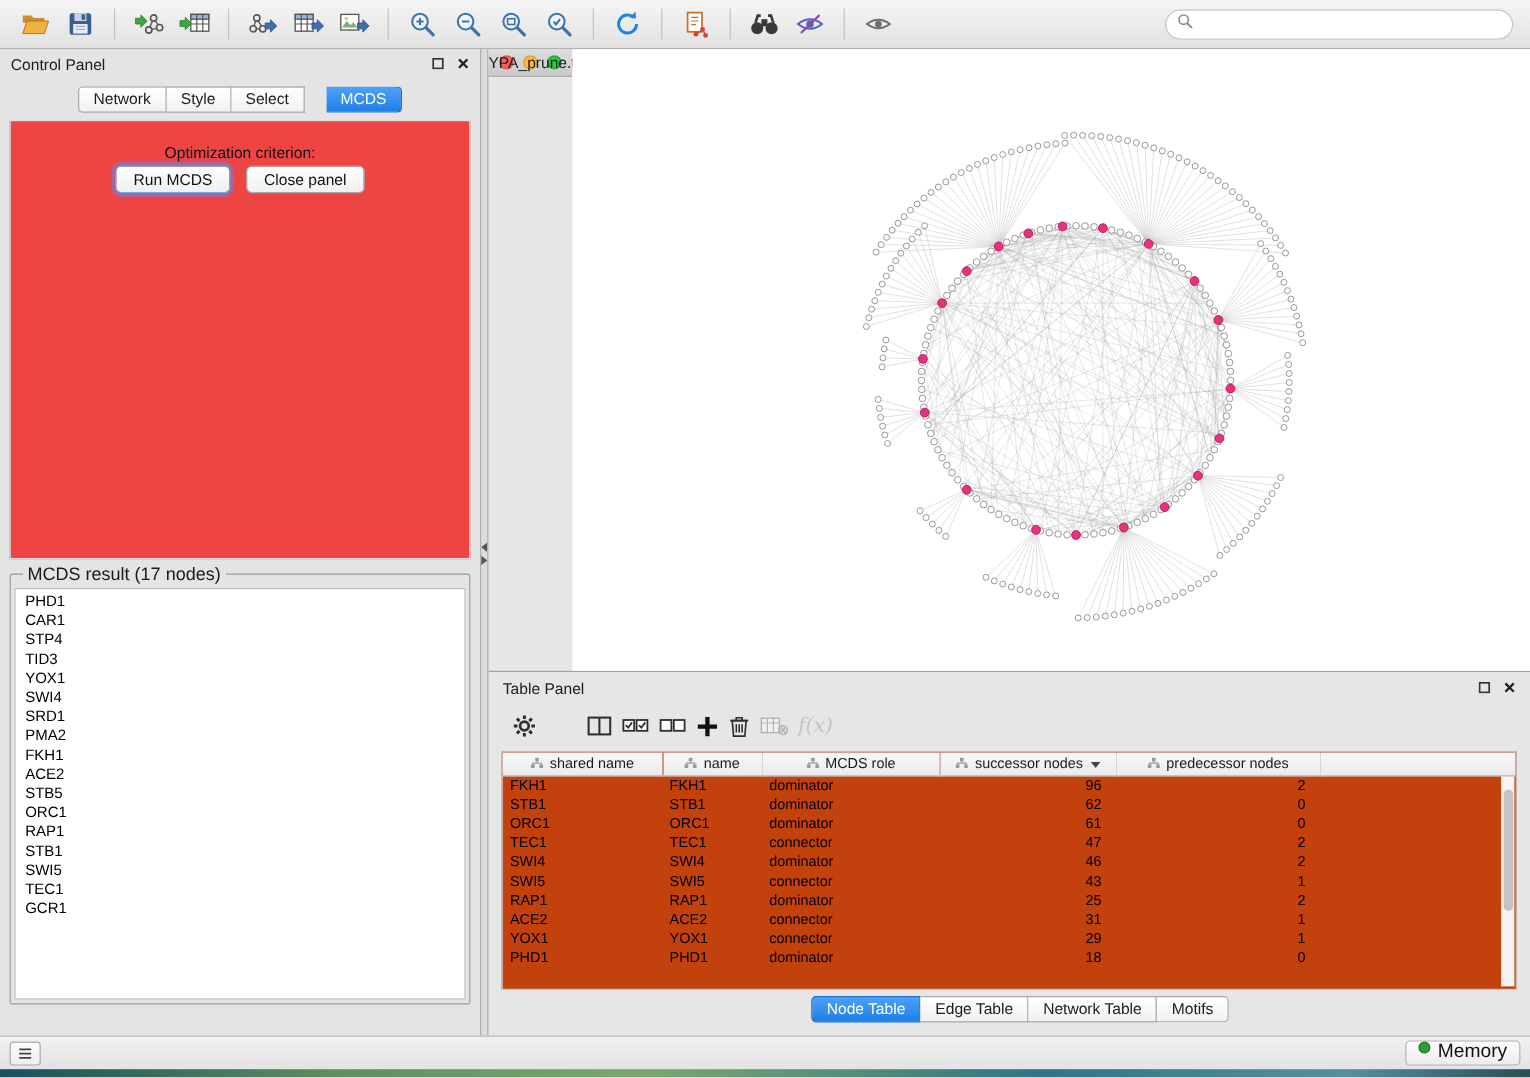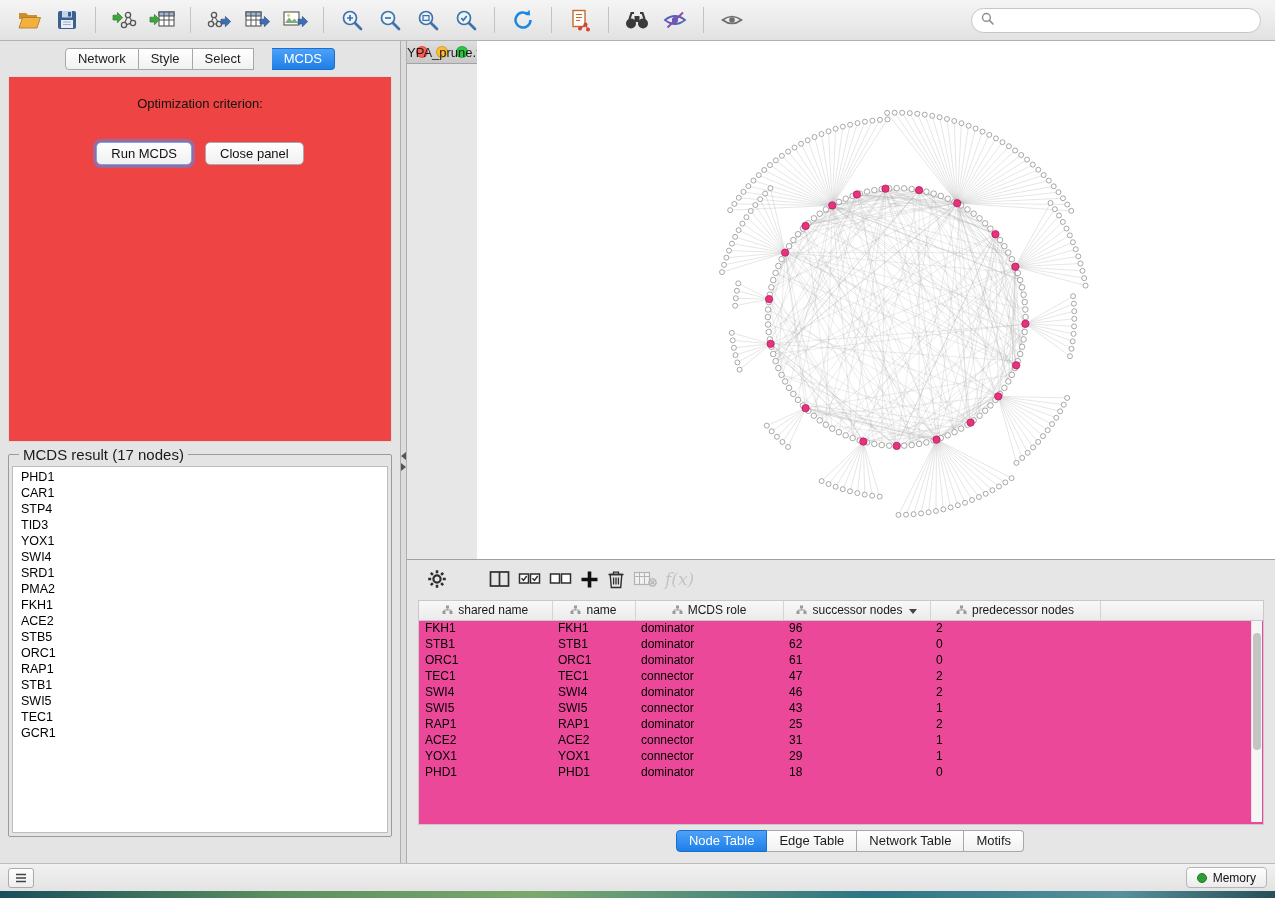--- a/index.html
+++ b/index.html
@@ -34,21 +34,21 @@
   .seg.active { background:linear-gradient(var(--accent-l,#4da1f8),var(--accent,#1e7fe8));
     color:#fff; border-color:#1b6ec9;margin-left:18px; }
   .cp-top { flex:none; height:366px; margin:6px 8px 0; background:#ef4444; border:1px solid #dcdcdc; padding-top:19px; }
   .opt-label { text-align:center; font-size:13px; color:#111; }
   .dropdown { width:314px; margin:11px auto 0; height:22px; background:#fff; border:1px solid #b0b0b0;
     border-radius:4px; display:flex; align-items:center; font-size:12px; color:#111;
     padding-left:9px; position:relative; }
   .dropdown .stepper { position:absolute; right:0; top:0; bottom:0; width:19px;
     border-radius:0 3px 3px 0; background:linear-gradient(#71b3f8,#2a7de2);
     display:flex; flex-direction:column; align-items:center; justify-content:center; gap:2px; }
-  .btn-row { display:flex; justify-content:center; gap:13px; margin-top:31px; }
+  .btn-row { display:flex; justify-content:center; gap:13px; margin-top:3px; }
   .btn { height:23px; padding:0 14px; background:linear-gradient(#ffffff,#f0f0f0);
     border:1px solid #a9a9a9; border-radius:5px; font-size:13px; color:#111;
     display:flex; align-items:center; }
   .btn.focused { box-shadow:0 0 0 3px rgba(74,144,250,0.5); border-color:#77a7e6; }
   fieldset.mcds { margin:4px 8px 26px; flex:1; min-height:0; border:1px solid #9b9b9b;
     border-radius:2px; display:flex; padding:3px; }
   fieldset.mcds legend { font-size:15px; color:#1a1a1a; padding:0 4px; margin-left:7px; }
   .mcds-list { flex:1; background:#fff; border:1px solid #bdbdbd; overflow:hidden; padding-top:2px; }
   .mcds-item { font-size:12.5px; line-height:16px; padding-left:8px; color:#000; }
 
@@ -69,42 +69,42 @@
   .net-canvas svg { position:absolute; inset:0; width:100%; height:100%; }
 
   
   .table-panel { flex:1; min-height:0; background:#e6e6e6; border-top:1px solid #a0a0a0; display:flex; flex-direction:column; }
   .tp-header { height:26px; flex:none; display:flex; align-items:center; padding:0 12px; font-size:13px; color:#1c1c1c; }
   .tp-toolbar { height:38px; flex:none; display:flex; align-items:center; gap:8px; padding:0 20px; }
   .tp-tool { display:flex; align-items:center; justify-content:center; }
   .tp-tool.disabled { opacity:0.45; }
   .tp-tool.gap-after { margin-right:34px; }
   .fx-glyph { font-family:"DejaVu Serif", serif; font-style:italic; font-size:17px; color:#9a9a9a; }
-  .table-area { flex:1; min-height:0; margin:2px 11px 0; background:#ec4899; border:1px solid #c9c9c9; position:relative; overflow:hidden; }
+  .table-area { flex:1; min-height:0; margin:2px 11px 0; background:#c2410c; border:1px solid #c9c9c9; position:relative; overflow:hidden; }
   table.node-table { border-collapse:collapse; table-layout:fixed; width:100%; }
   table.node-table th { height:19px; background:linear-gradient(#f8f8f8,#ebebeb);
     border-bottom:1px solid #c9c9c9; border-right:1px solid #d4d4d4;
     font-size:12px; font-weight:normal; color:#1a1a1a; text-align:center; position:relative; padding:0 4px; white-space:nowrap; }
   table.node-table th .hdr-ic { margin-right:5px; vertical-align:-1px; }
   table.node-table th.filler { border-right:none; }
   table.node-table td { height:16px; font-size:12px; color:#000; padding:0 6px; white-space:nowrap; overflow:hidden; }
-  table.node-table td.num { padding-right:12px; }
+  table.node-table td.num { text-align:right; padding-right:12px; }
   .tbl-scrollbar { position:absolute; top:20px; bottom:2px; right:1px; width:11px; background:#f5f5f5; border-left:1px solid #e2e2e2; }
   .tbl-scrollbar .thumb { position:absolute; left:1px; right:1px; top:6%; height:58%; background:#c4c4c4; border-radius:5px; }
   .tp-tabs { height:32px; flex:none; display:flex; justify-content:center; align-items:center; }
   .tp-bottom-pad { height:6px; flex:none; }
 
   
   .statusbar { position:absolute; left:0; right:0; bottom:7px; height:28px;
     background:linear-gradient(#f1f1f1,#e3e3e3); border-top:1px solid #bcbcbc;
     display:flex; align-items:center; padding:0 8px; }
   .list-btn { width:26px; height:20px; border:1px solid #ababab; border-radius:3px;
     background:linear-gradient(#fdfdfd,#eee); display:flex; align-items:center; justify-content:center; }
   .memory-btn { margin-left:auto; height:21px; padding:0 10px; border:1px solid #b5b5b5; border-radius:4px;
-    background:linear-gradient(#fdfdfd,#ececec); display:flex; align-items:center; gap:6px; font-size:12px; color:#111; }
+    background:linear-gradient(#fdfdfd,#ececec); display:flex; gap:6px; font-size:16px; color:#111; }
   .mem-dot { width:10px; height:10px; border-radius:50%; background:#2e9e33; border:1px solid #1f7a24; }
   .wallpaper { position:absolute; left:0; right:0; bottom:0; height:7px;
     background:linear-gradient(90deg,#17505c,#5d8f5f 22%,#7aa86e 42%,#2e7585 68%,#55909b 88%,#274f57); }
 </style>
 </head>
 <body>
 
 <div class="app">
 
   <div class="toolbar">
@@ -247,20 +247,35 @@
             <path d="M8.4 8.4 L12 12" stroke="#8e8e8e" stroke-width="1.6" stroke-linecap="round"></path>
           </svg>
       </span>
       <input type="text" placeholder="" style="">
     </div>
   </div>
 
   <div class="content">
 
     <div class="control-panel">
+      <div class="panel-title-row">
+        <span>Control Panel</span>
+        <span class="win-btns">
+          <span class="win-btn">
+            <svg width="10" height="10">
+                <rect x="1" y="1" width="8" height="8" fill="none" stroke="#333" stroke-width="1.4"></rect>
+              </svg>
+          </span>
+          <span class="win-btn">
+            <svg width="10" height="10">
+                <path d="M1.5 1.5 L8.5 8.5 M8.5 1.5 L1.5 8.5" stroke="#222" stroke-width="1.9"></path>
+              </svg>
+          </span>
+        </span>
+      </div>
       <div class="cp-tabs">
           <div class="seg">Network</div>
           <div class="seg">Style</div>
           <div class="seg">Select</div>
           <div class="seg active">MCDS</div>
         </div>
       <div class="cp-top">
         <div class="opt-label">Optimization criterion:</div>
         <div class="btn-row">
           <div class="btn focused">Run MCDS</div>
@@ -1007,20 +1022,35 @@
                 <circle cx="456" cy="406" r="4"></circle>
                 <circle cx="419.7653336856471" cy="401.2296156804696" r="4"></circle>
                 <circle cx="357.00505063388334" cy="364.99494936611666" r="4"></circle>
                 <circle cx="319.0593358972672" cy="295.1076367144863" r="4"></circle>
               </g>
             </svg>
         </div>
       </div>
 
       <div class="table-panel">
+        <div class="tp-header">
+          <span>Table Panel</span>
+          <span class="win-btns">
+            <span class="win-btn">
+              <svg width="10" height="10">
+                  <rect x="1" y="1" width="8" height="8" fill="none" stroke="#333" stroke-width="1.4"></rect>
+                </svg>
+            </span>
+            <span class="win-btn">
+              <svg width="10" height="10">
+                  <path d="M1.5 1.5 L8.5 8.5 M8.5 1.5 L1.5 8.5" stroke="#222" stroke-width="1.9"></path>
+                </svg>
+            </span>
+          </span>
+        </div>
         <div class="tp-toolbar">
             <div class="tp-tool gap-after">
               <svg width="20" height="20" viewBox="0 0 20 20">
                 <circle cx="10" cy="10" r="3.6" fill="none" stroke="#2e2e2e" stroke-width="2.2"></circle>
                 <g stroke="#2e2e2e" stroke-width="2.5">
                   <path d="M10 1.2 V4.2 M10 15.8 V18.8 M1.2 10 H4.2 M15.8 10 H18.8 M3.8 3.8 L5.9 5.9 M14.1 14.1 L16.2 16.2 M16.2 3.8 L14.1 5.9 M5.9 14.1 L3.8 16.2"></path>
                 </g>
               </svg>
             </div>
             <div class="tp-tool">

